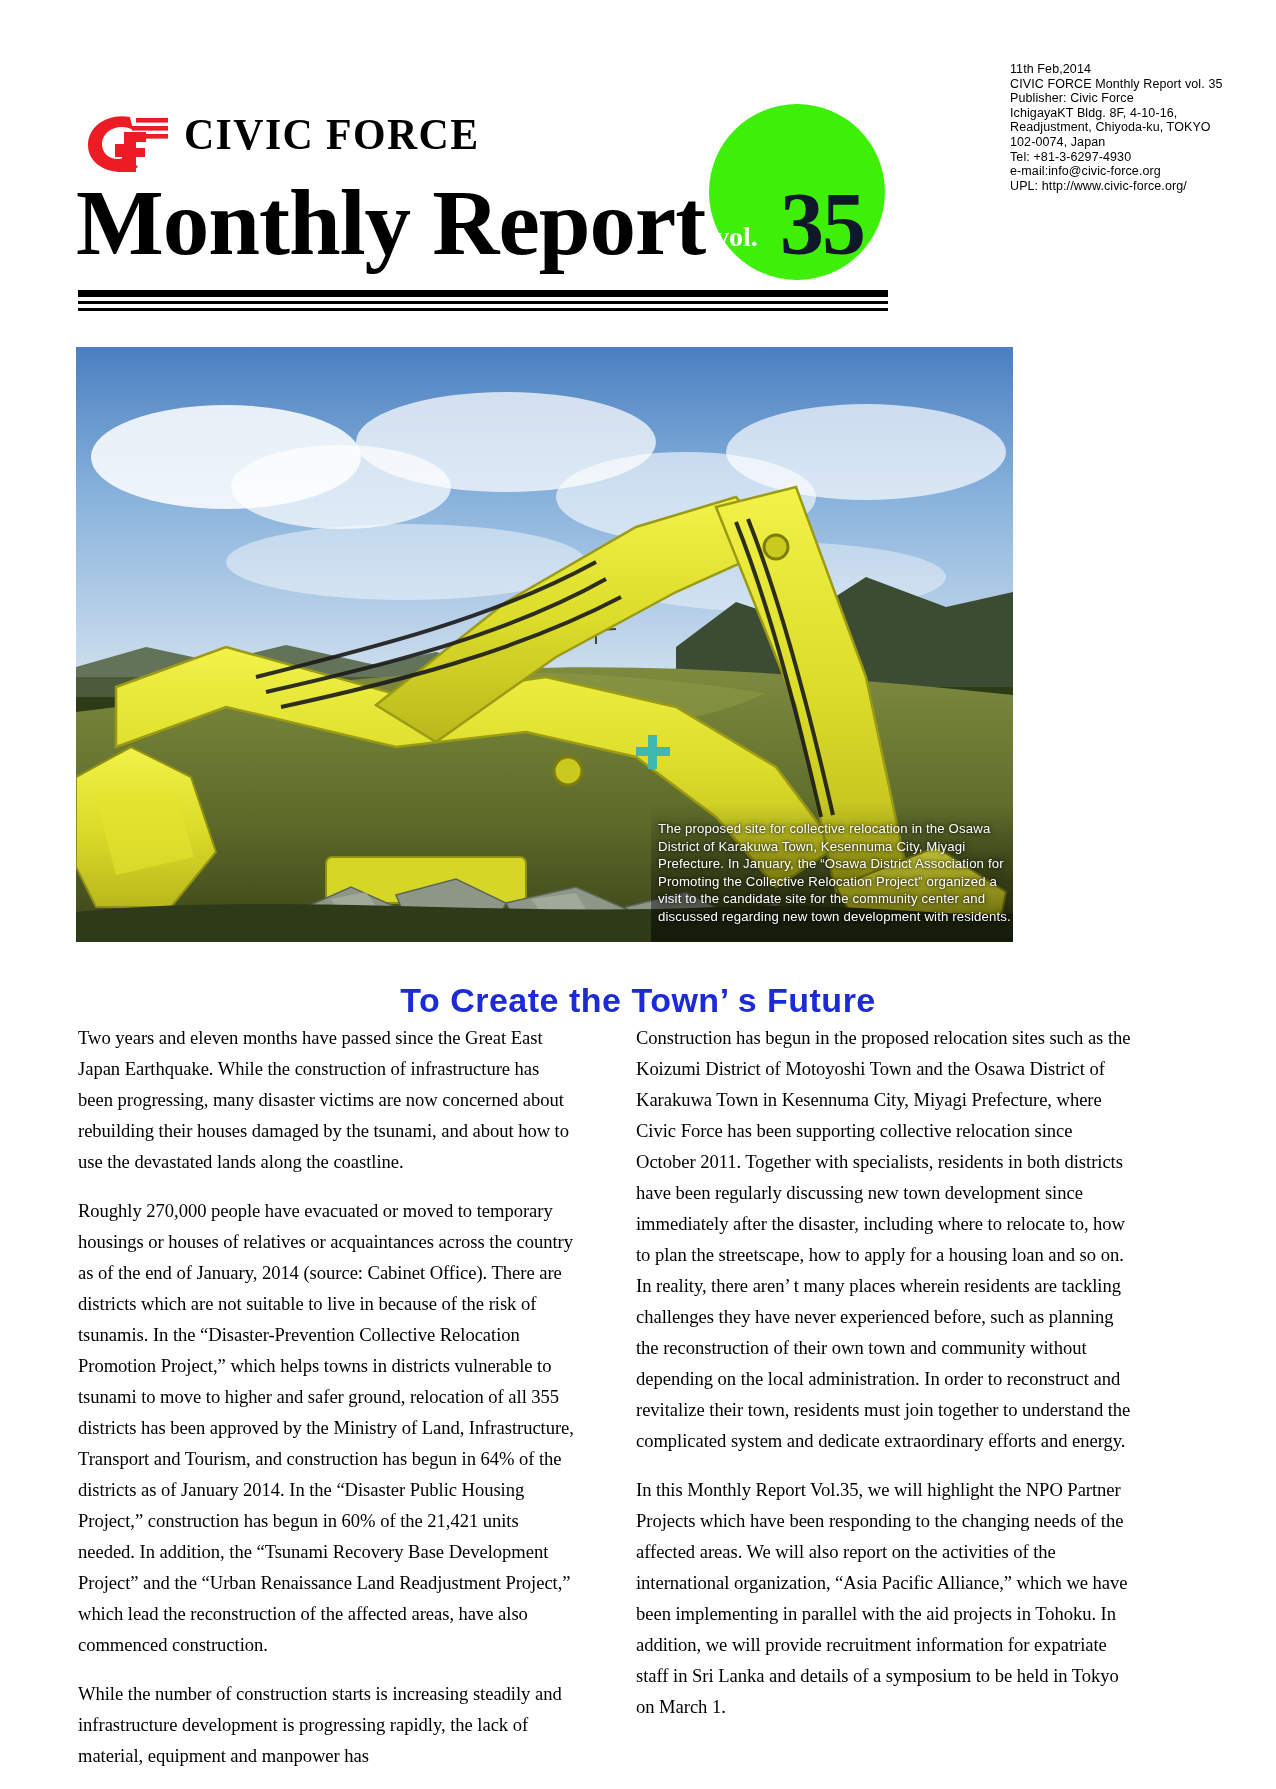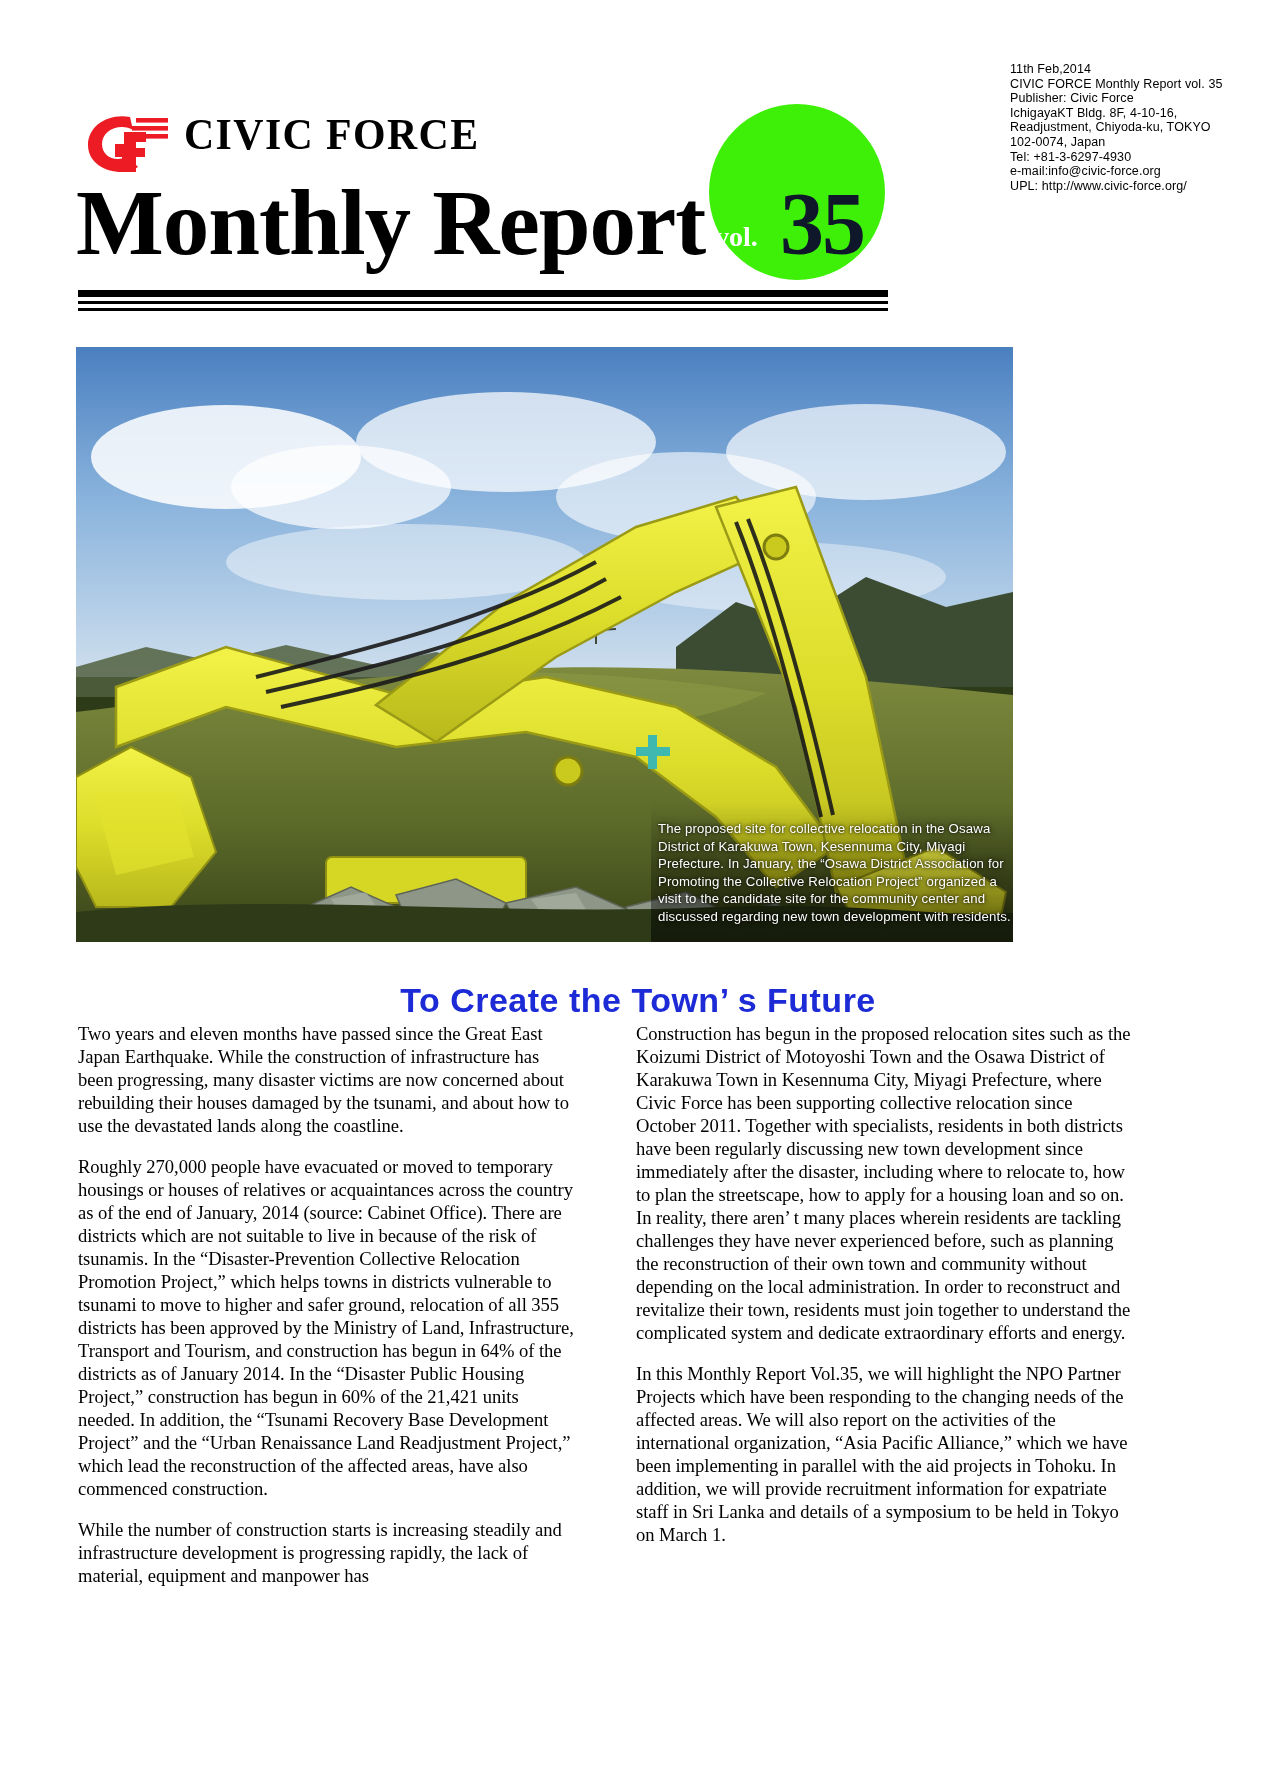--- a/index.html
+++ b/index.html
@@ -119,21 +119,21 @@
   .cols {
     position:absolute; left:78px; top:1022px;
     width:1120px;
     display:flex;
     gap:58px;
   }
   .col { width:500px; }
   .col p {
     font-family:"Liberation Serif", serif;
     font-size:18.6px;
-    line-height:23px;
+    line-height:31px;
     text-align:left;
     margin-bottom:18px;
     letter-spacing:-0.05px;
   }
   .col p:last-child { margin-bottom:0; }
 </style>
 </head>
 <body>
 
 <div class="page">

